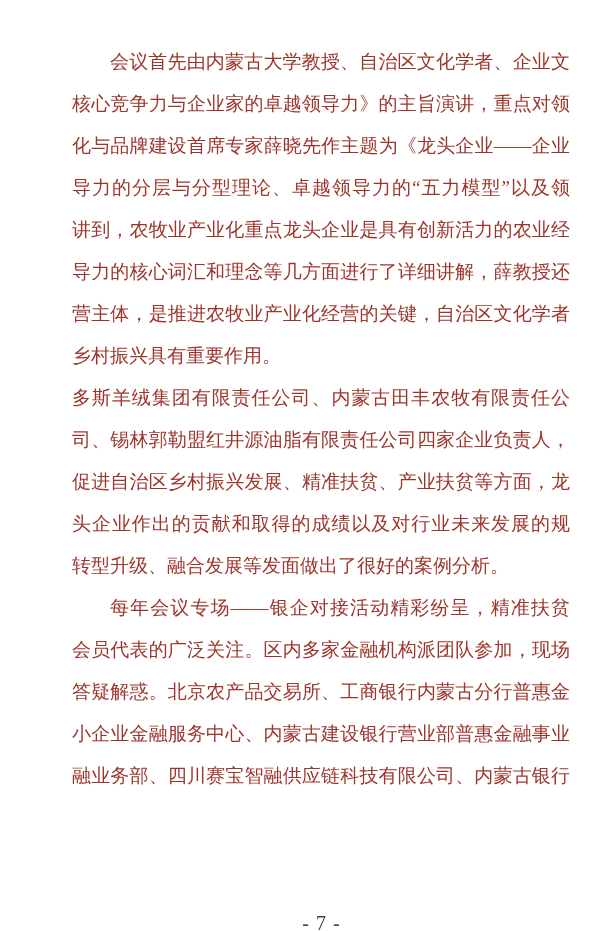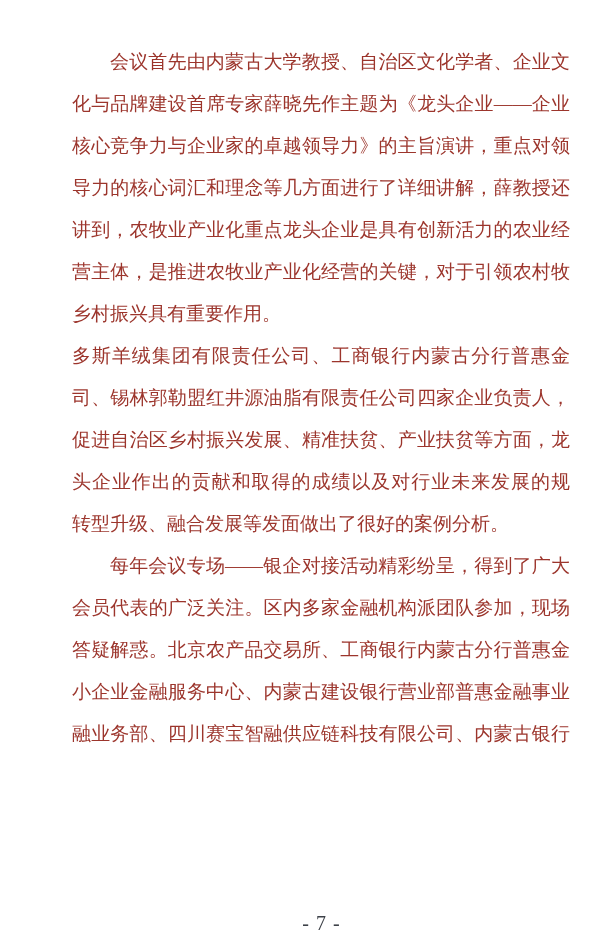--- a/index.html
+++ b/index.html
@@ -44,32 +44,33 @@
     line-height: 24px;
     letter-spacing: 1px;
   }
 </style>
 </head>
 <body>
 
 <div class="page">
   <div class="text-block">
       <div class="line indent">会议首先由内蒙古大学教授、自治区文化学者、企业文</div>
+      <div class="line">核心竞争力与企业家的卓越领导力》的主旨演讲，重点对领</div>
       <div class="line">化与品牌建设首席专家薛晓先作主题为《龙头企业——企业</div>
-      <div class="line">核心竞争力与企业家的卓越领导力》的主旨演讲，重点对领</div>
+      <div class="line">导力的分层与分型理论、卓越领导力的“五力模型”以及领</div>
+      <div class="line">讲到，农牧业产业化重点龙头企业是具有创新活力的农业经</div>
       <div class="line">导力的核心词汇和理念等几方面进行了详细讲解，薛教授还</div>
-      <div class="line">讲到，农牧业产业化重点龙头企业是具有创新活力的农业经</div>
-      <div class="line">营主体，是推进农牧业产业化经营的关键，对于引领农村牧</div>
+      <div class="line">营主体，是推进农牧业产业化经营的关键，自治区文化学者</div>
       <div class="line endleft">乡村振兴具有重要作用。</div>
-      <div class="line">多斯羊绒集团有限责任公司、工商银行内蒙古分行普惠金</div>
+      <div class="line">多斯羊绒集团有限责任公司、内蒙古田丰农牧有限责任公</div>
       <div class="line">司、锡林郭勒盟红井源油脂有限责任公司四家企业负责人，</div>
       <div class="line">促进自治区乡村振兴发展、精准扶贫、产业扶贫等方面，龙</div>
       <div class="line">头企业作出的贡献和取得的成绩以及对行业未来发展的规</div>
       <div class="line endleft">转型升级、融合发展等发面做出了很好的案例分析。</div>
-      <div class="line indent">每年会议专场——银企对接活动精彩纷呈，得到了广大</div>
+      <div class="line indent">每年会议专场——银企对接活动精彩纷呈，精准扶贫</div>
       <div class="line">会员代表的广泛关注。区内多家金融机构派团队参加，现场</div>
       <div class="line">答疑解惑。北京农产品交易所、工商银行内蒙古分行普惠金</div>
       <div class="line">小企业金融服务中心、内蒙古建设银行营业部普惠金融事业</div>
       <div class="line">融业务部、四川赛宝智融供应链科技有限公司、内蒙古银行</div>
     </div>
   <div class="page-footer">
     <span class="page-number">- 7 -</span>
   </div>
 </div>
 

